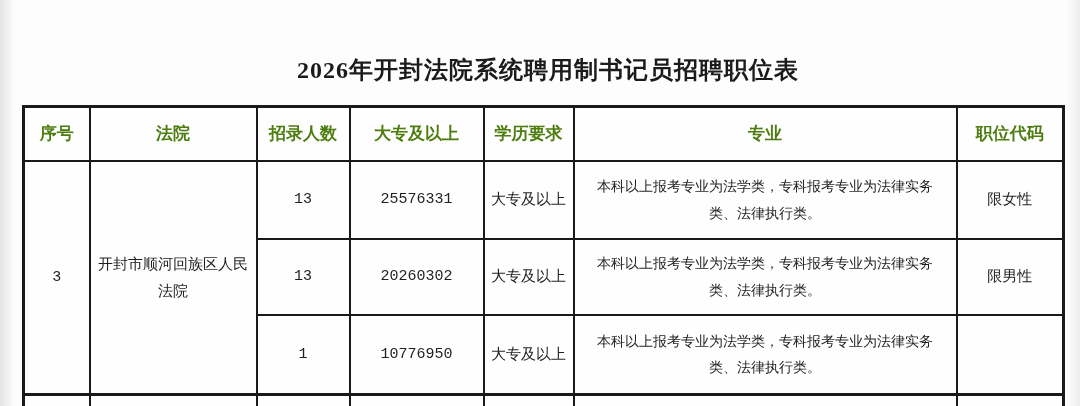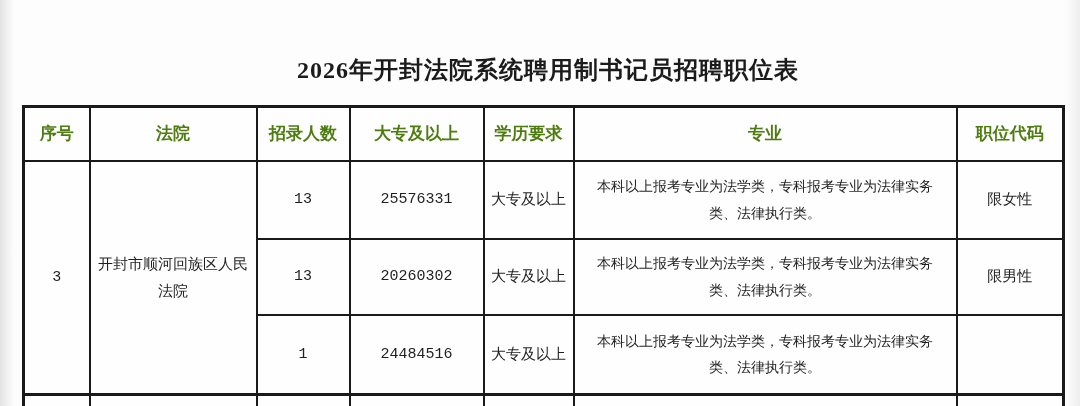--- a/index.html
+++ b/index.html
@@ -103,21 +103,21 @@
       </tr>
       <tr class="row-b">
         <td class="num">13</td>
         <td class="num">20260302</td>
         <td>大专及以上</td>
         <td class="major">本科以上报考专业为法学类，专科报考专业为法律实务类、法律执行类。</td>
         <td>限男性</td>
       </tr>
       <tr class="row-c">
         <td class="num">1</td>
-        <td class="num">24484516</td>
+        <td class="num">10776950</td>
         <td>大专及以上</td>
         <td class="major">本科以上报考专业为法学类，专科报考专业为法律实务类、法律执行类。</td>
         <td></td>
       </tr>
       <tr class="partial-row">
         <td></td>
         <td></td>
         <td></td>
         <td></td>
         <td></td>

